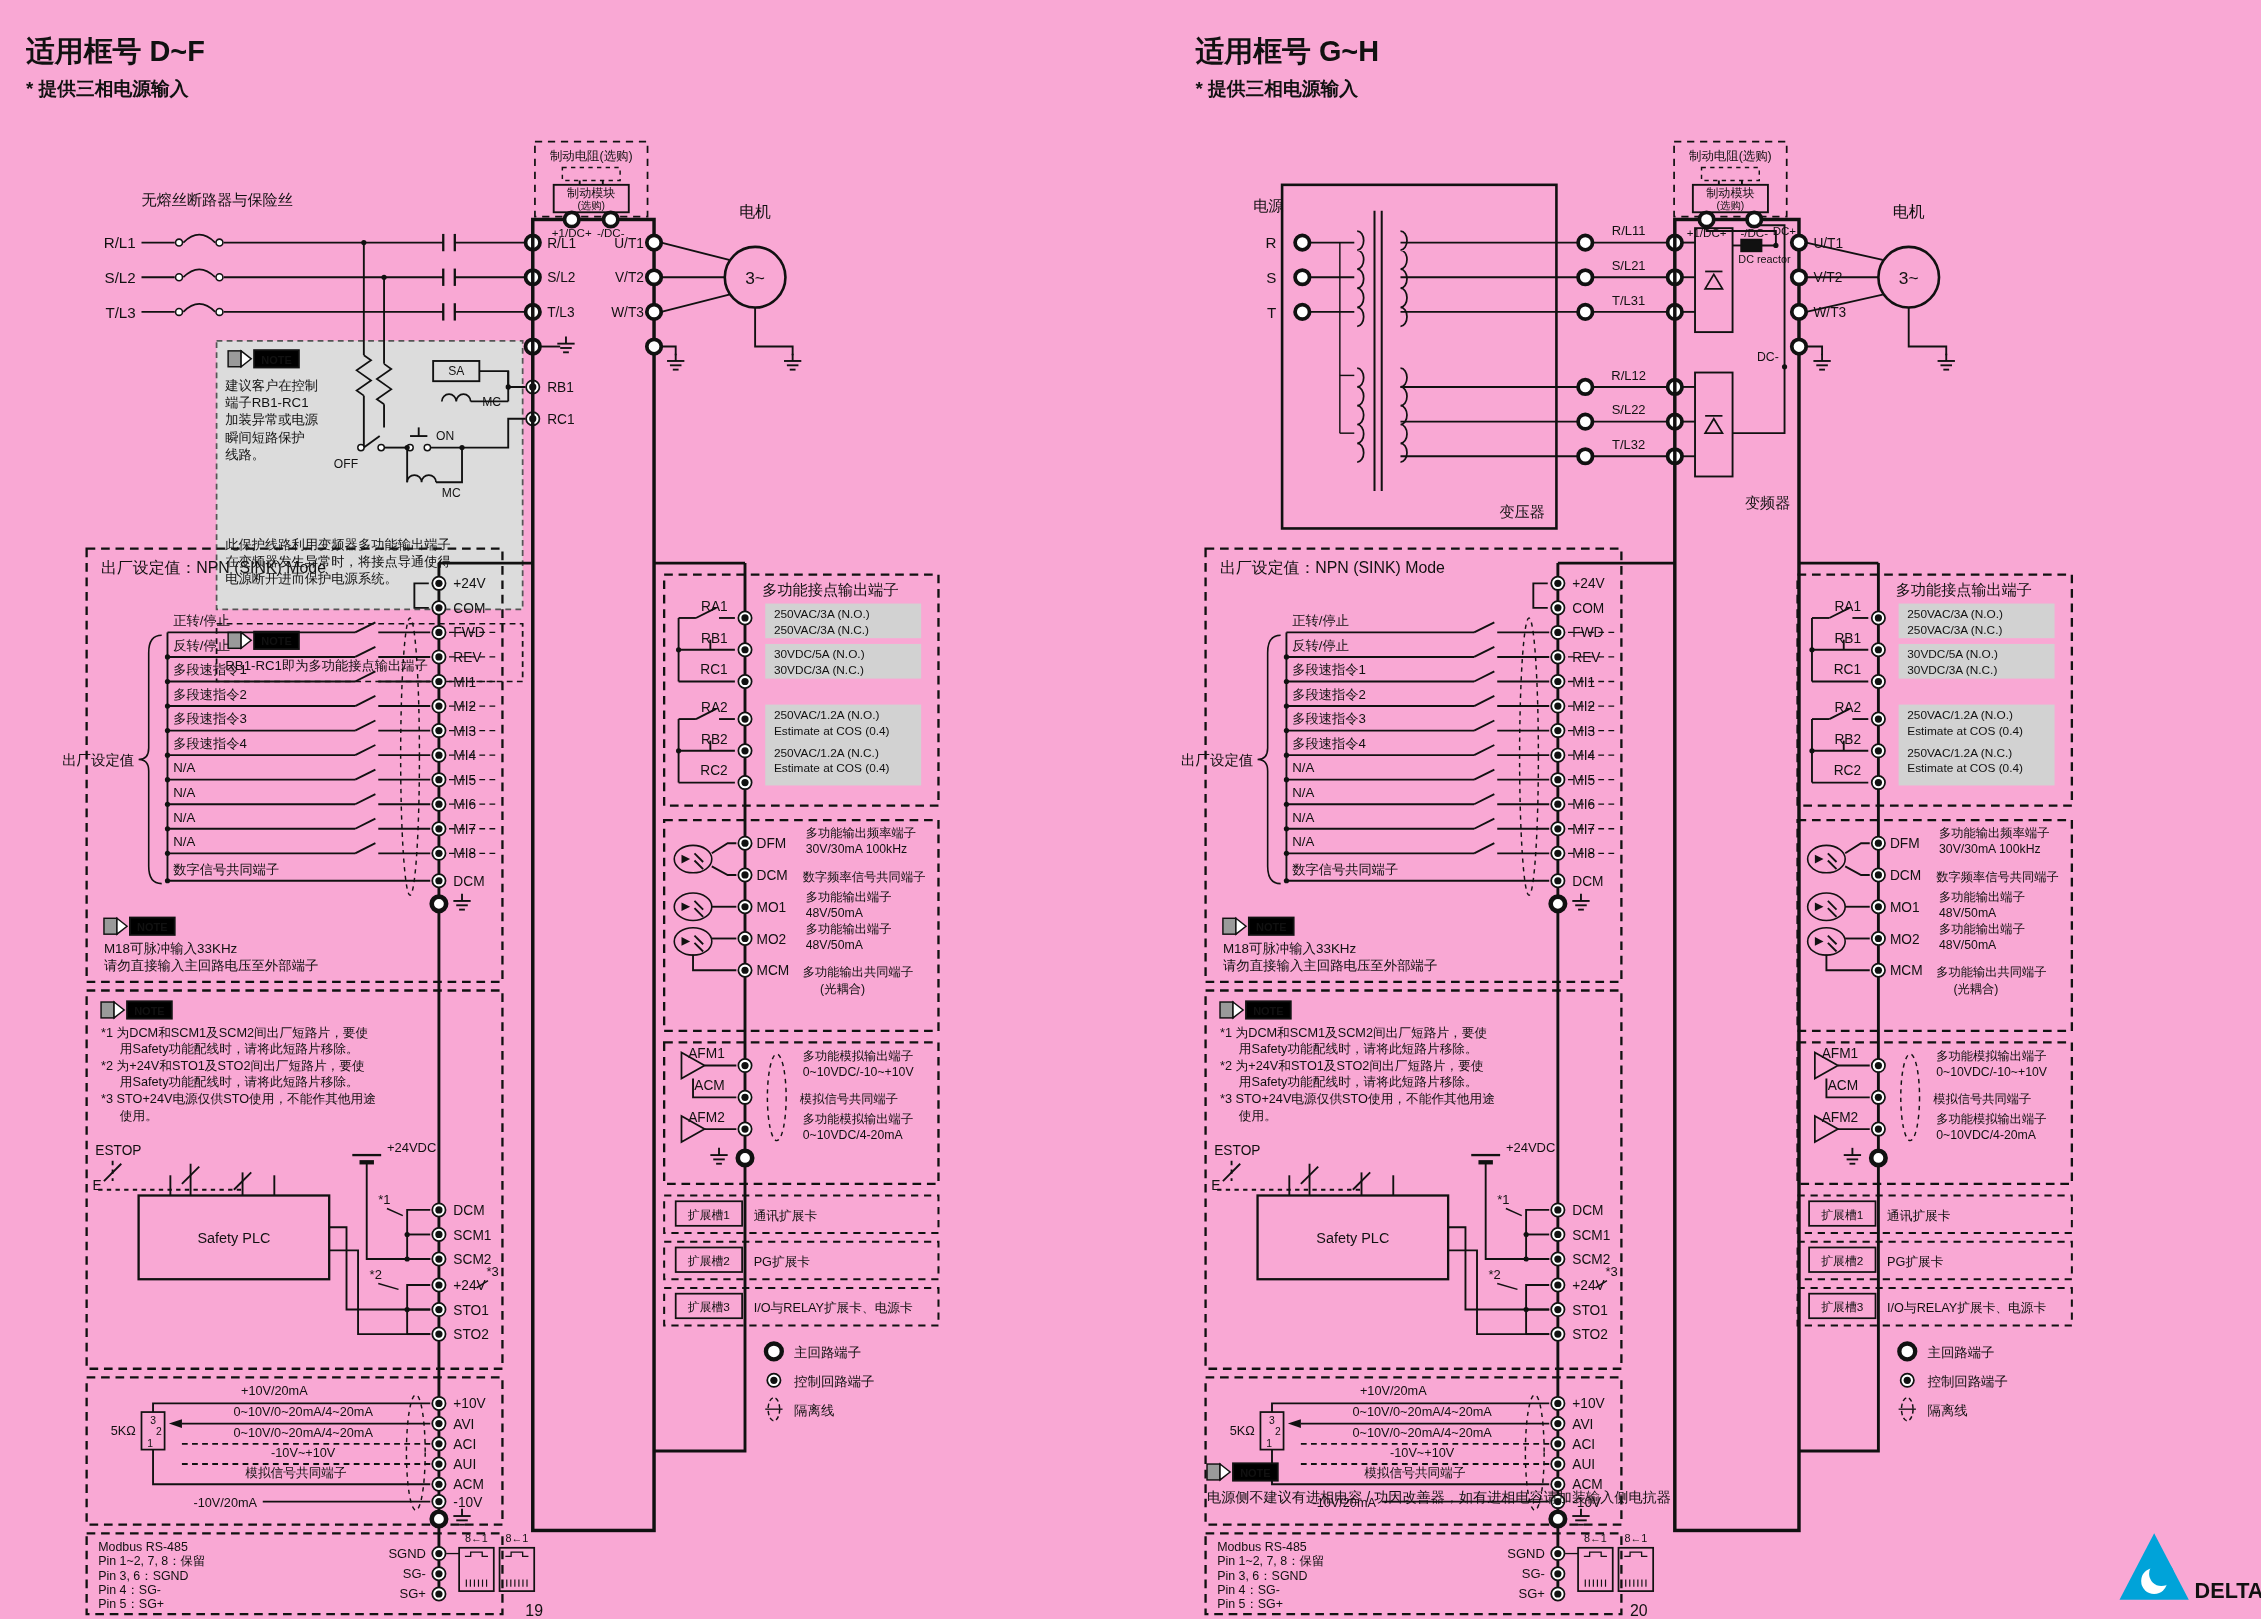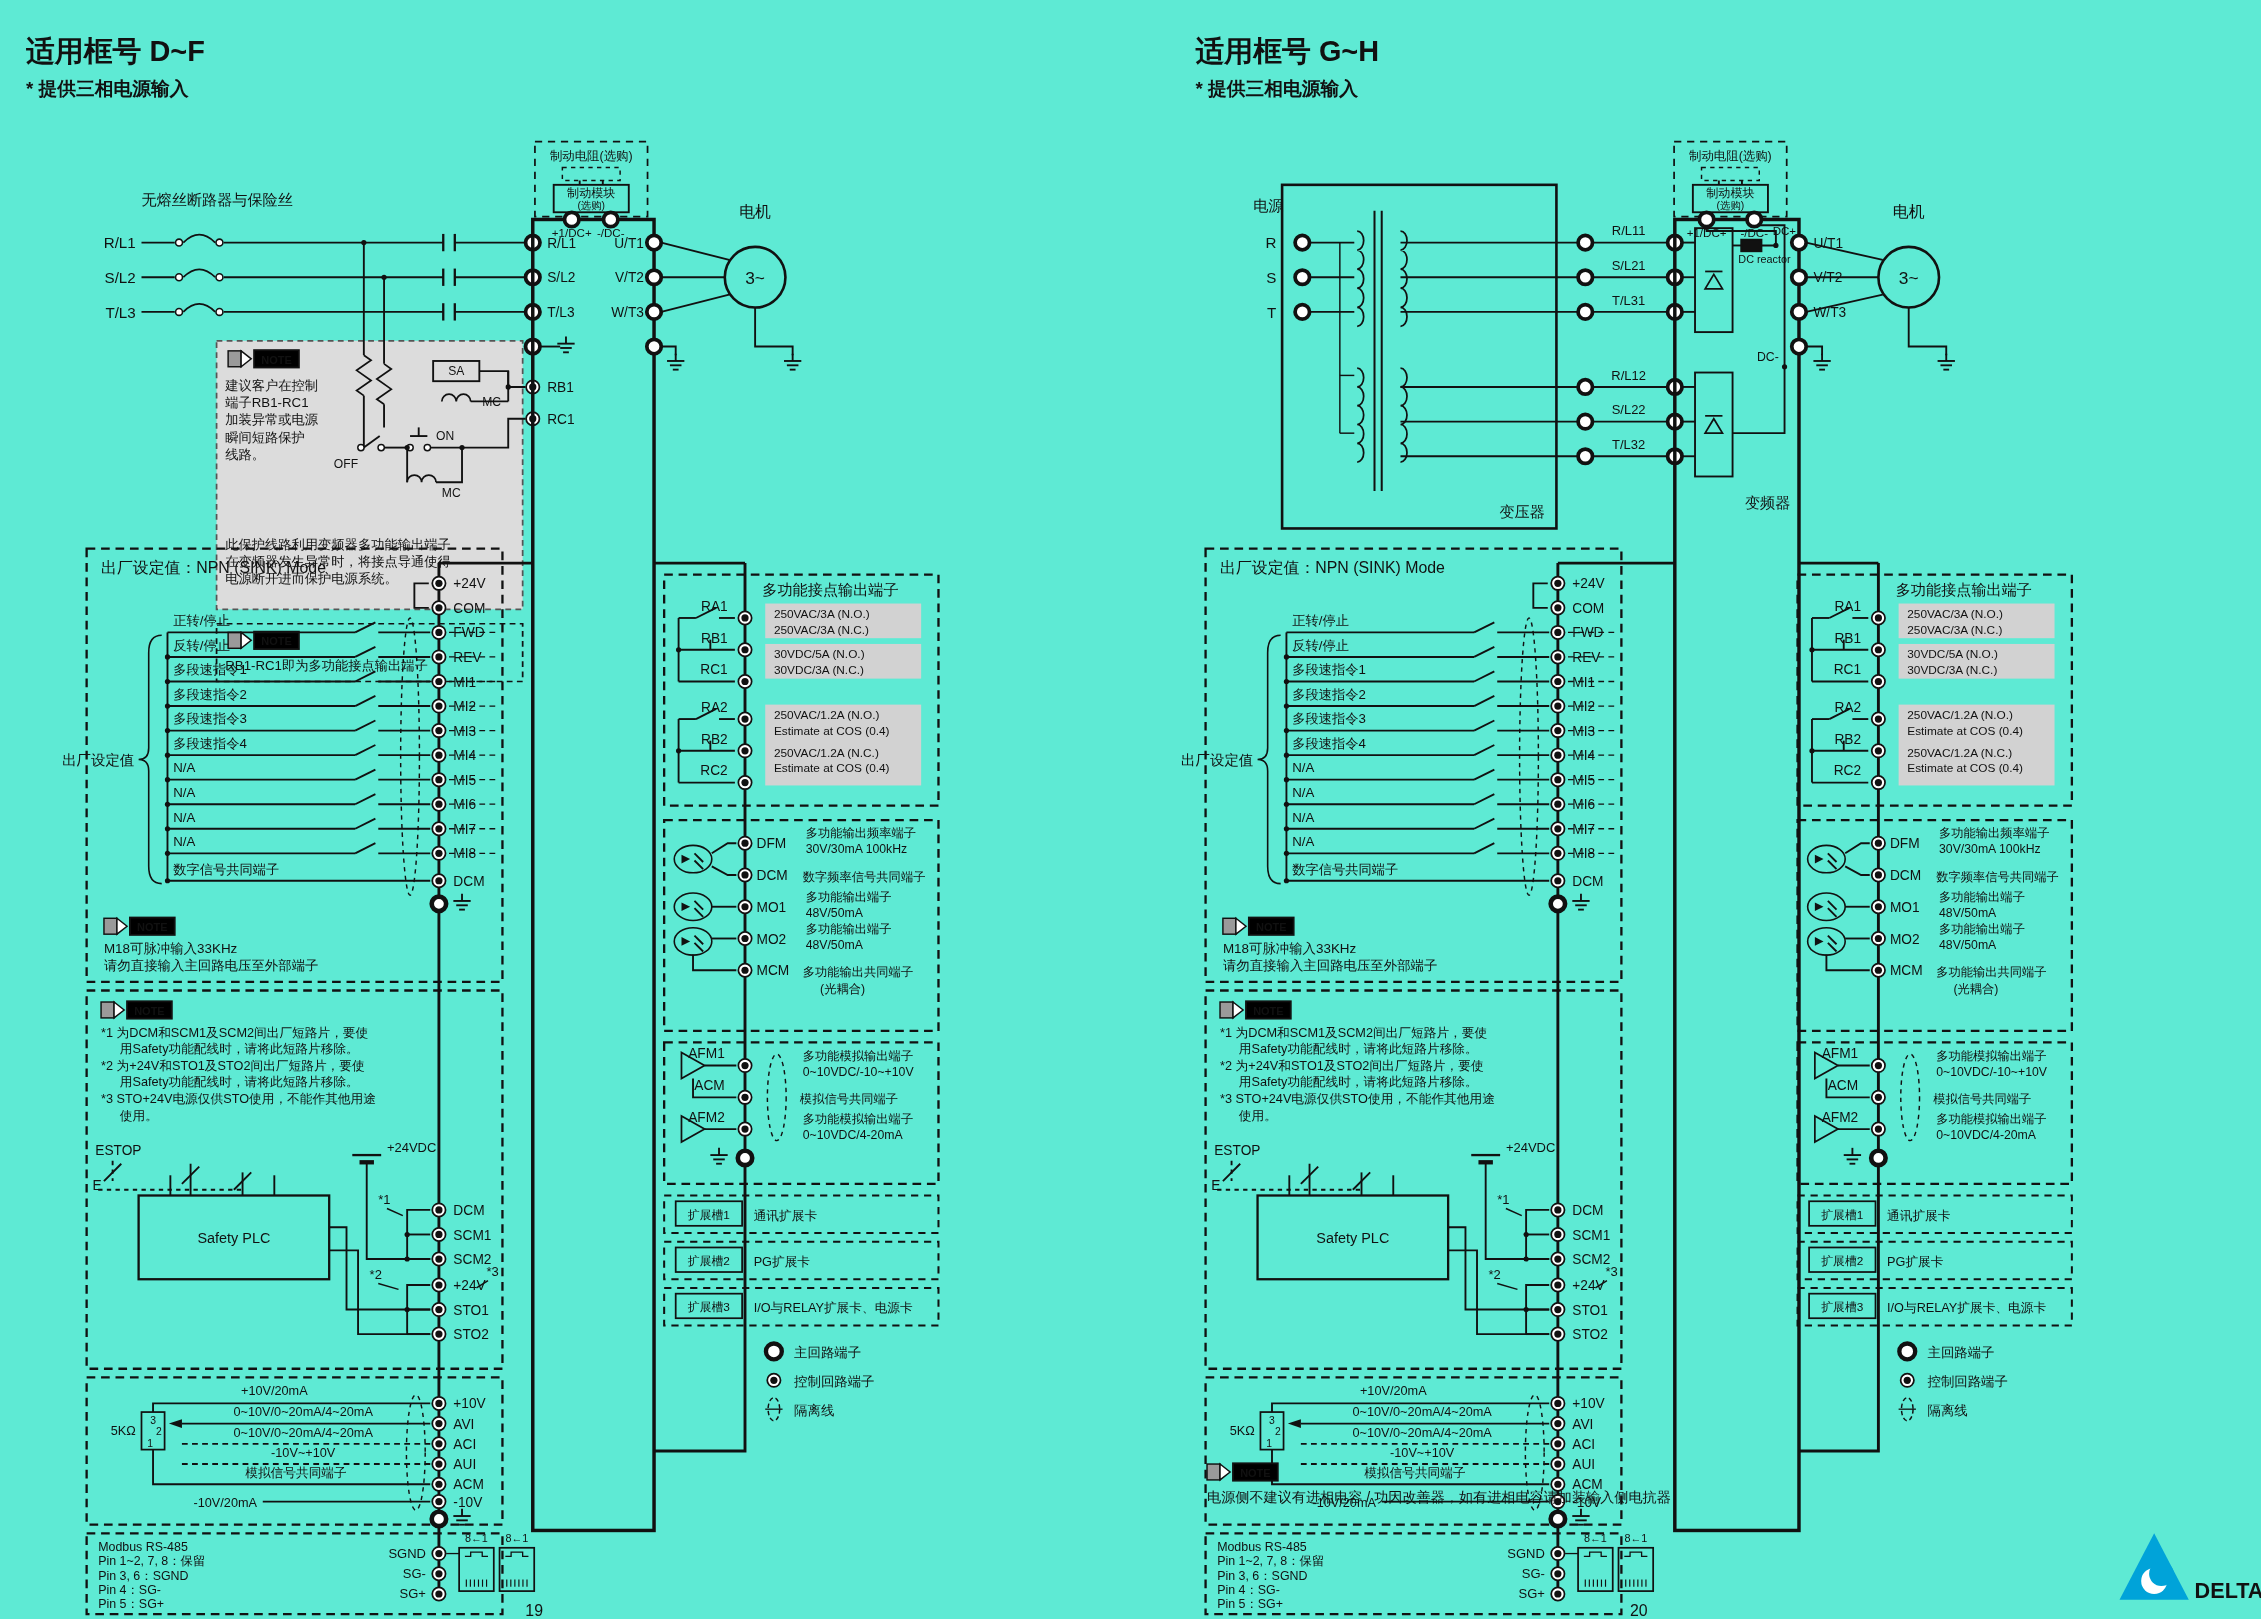--- a/index.html
+++ b/index.html
@@ -1,16 +1,16 @@
 <!DOCTYPE html>
 <html style="font-size:7.7px"><head>
 <meta charset="utf-8">
 <style>
   html,body{margin:0;padding:0;background:#ffffff;}
-  .wrap{width:2261px;height:1620px;background:#5eead4;overflow:hidden;}
+  .wrap{width:2261px;height:1620px;background:#f9a8d4;overflow:hidden;}
   svg{display:block;}
   text{font-family:"Liberation Sans","DejaVu Sans",sans-serif;fill:#111;}
 </style>
 </head>
 <body>
 
 <div class="wrap">
   <svg id="scene" width="2261" height="1620" viewBox="0 0 1566 1122" xmlns="http://www.w3.org/2000/svg">
       <g>
         <text x="18" y="42" font-size="20" font-weight="bold">适用框号 D~F</text>

